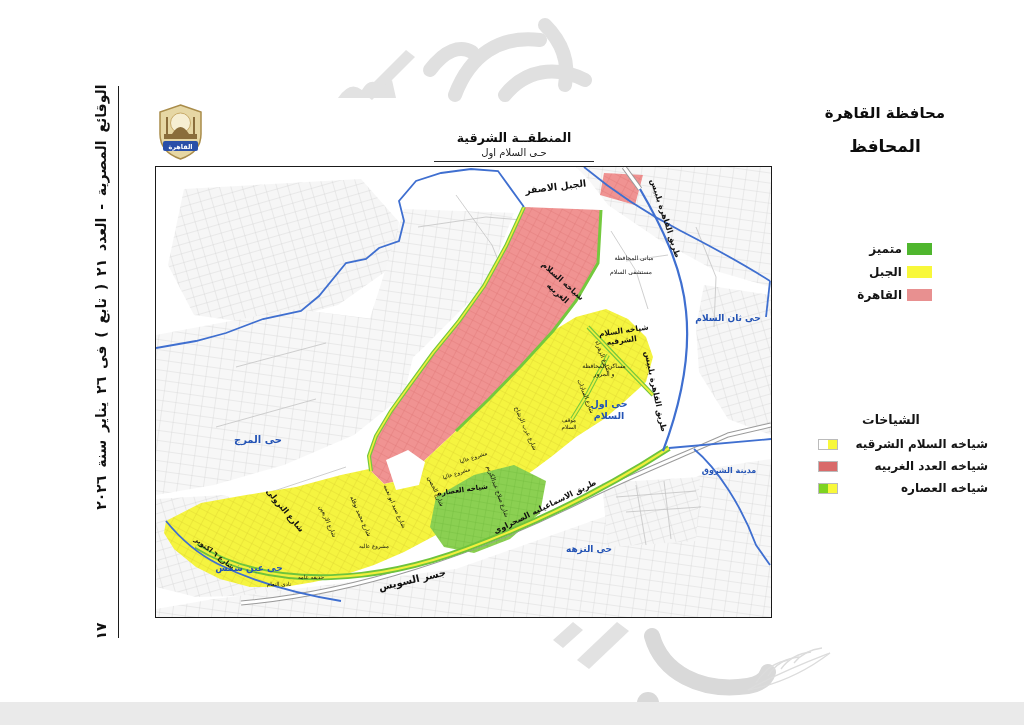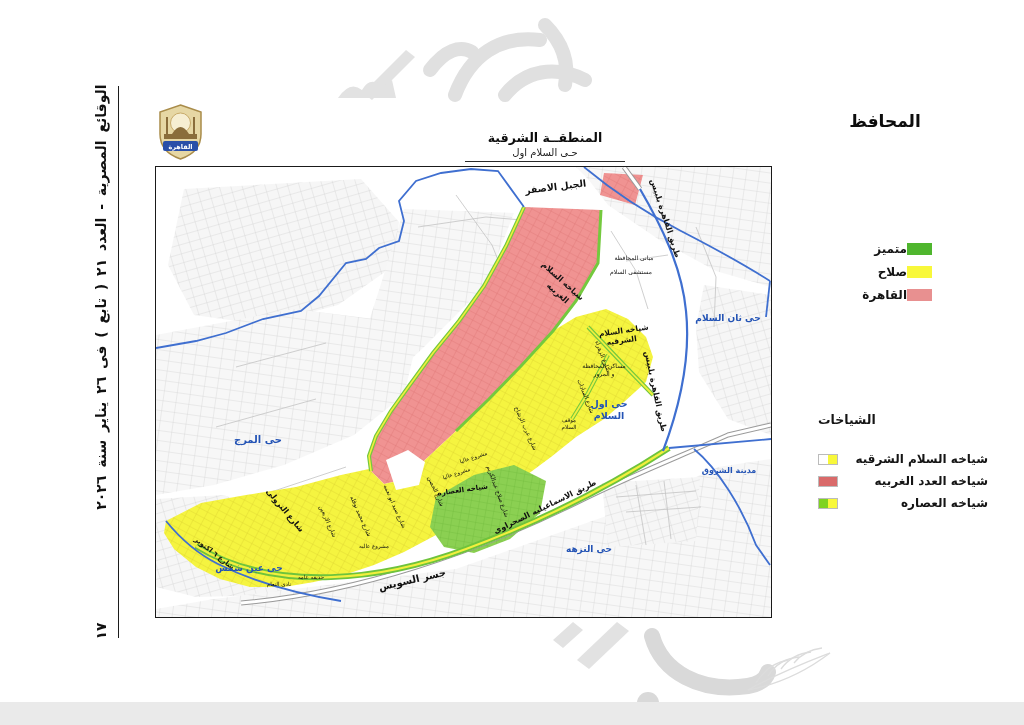--- a/index.html
+++ b/index.html
@@ -15,34 +15,34 @@
   .side-text{
     left:-177px;top:345px;width:555px;height:34px;
     transform:rotate(-90deg);
     display:flex;align-items:center;justify-content:space-between;
     direction:rtl;z-index:2;
     font-size:14px;font-weight:bold;color:#111;word-spacing:3px;
   }
   
   .gov-block{left:800px;top:104px;width:170px;text-align:center;z-index:2;direction:rtl;}
   .gov-line1{font-size:15px;font-weight:bold;color:#0d0d0d;}
-  .gov-line2{font-size:17px;font-weight:bold;color:#0d0d0d;margin-top:7px;}
+  .gov-line2{font-size:17px;font-weight:bold;color:#0d0d0d;margin-top:14px;}
   
   .legend-levels{left:820px;top:242px;width:112px;z-index:2;}
-  .legend-levels .row{display:flex;align-items:center;justify-content:flex-end;margin-bottom:9px;}
+  .legend-levels .row{display:flex;align-items:center;justify-content:flex-end;gap:5px;margin-bottom:9px;}
   .legend-levels .lbl{font-size:12px;font-weight:bold;color:#151515;}
   .legend-levels .sw{width:25px;height:12px;flex:0 0 auto;}
   .legend-districts{left:818px;top:412px;width:170px;z-index:2;direction:rtl;}
-  .legend-districts .ttl{font-size:12.5px;font-weight:bold;color:#151515;text-align:left;padding-right:24px;margin-bottom:25px;}
+  .legend-districts .ttl{font-size:12.5px;font-weight:bold;color:#151515;text-align:center;padding-right:24px;margin-bottom:10px;}
   .legend-districts .row{display:flex;align-items:center;justify-content:space-between;margin-bottom:8px;}
   .legend-districts .lbl{font-size:12px;font-weight:bold;color:#151515;}
   .legend-districts .sw{width:18px;height:9px;display:flex;flex:0 0 auto;border:0.5px solid #bbb;}
   .legend-districts .sw span{flex:1;height:100%;}
   
-  .map-title-block{left:465px;top:130px;width:160px;text-align:center;z-index:2;
+  .map-title-block{left:434px;top:130px;width:160px;text-align:center;z-index:2;
      border-bottom:1.2px solid #2b2b2b;padding-bottom:3px;}
   .map-title{font-size:12.5px;font-weight:bold;color:#0c0c0c;}
   .map-subtitle{font-size:10px;color:#222;margin-top:2px;}
   .logo{left:157px;top:104px;z-index:2;}
   
   .map-frame{left:155px;top:166px;width:615px;height:450px;border:1.4px solid #1a1a1a;z-index:1;background:#fff;}
   .map-frame svg{display:block;}
   text.mlabel{font-family:"DejaVu Sans",sans-serif;fill:#101010;}
   text.blabel{font-family:"DejaVu Sans",sans-serif;font-weight:bold;}
   .bottom-band{left:0;top:702px;width:1024px;height:23px;background:#eaeaea;z-index:3;}
@@ -75,30 +75,31 @@
   </g>
 </svg>
 
 <div class="abs side-rule"></div>
 <div class="abs side-text">
   <span>الوقائع المصرية - العدد ٢١ ( تابع ) فى ٢٦ يناير سنة ٢٠٢٦</span>
   <span>١٧</span>
 </div>
 
 <div class="abs gov-block">
+  <div class="gov-line1">محافظة القاهرة</div>
   <div class="gov-line2">المحافظ</div>
 </div>
 
 <div class="abs legend-levels">
   <div class="row">
     <span class="lbl">متميز</span>
     <span class="sw" style="background: rgb(79, 182, 46);"></span>
   </div>
   <div class="row">
-    <span class="lbl">صلاح</span>
+    <span class="lbl">الجبل</span>
     <span class="sw" style="background: rgb(248, 248, 58);"></span>
   </div>
   <div class="row">
     <span class="lbl">القاهرة</span>
     <span class="sw" style="background: rgb(232, 144, 144);"></span>
   </div>
 </div>
 
 <div class="abs legend-districts">
   <div class="ttl">الشياخات</div>

